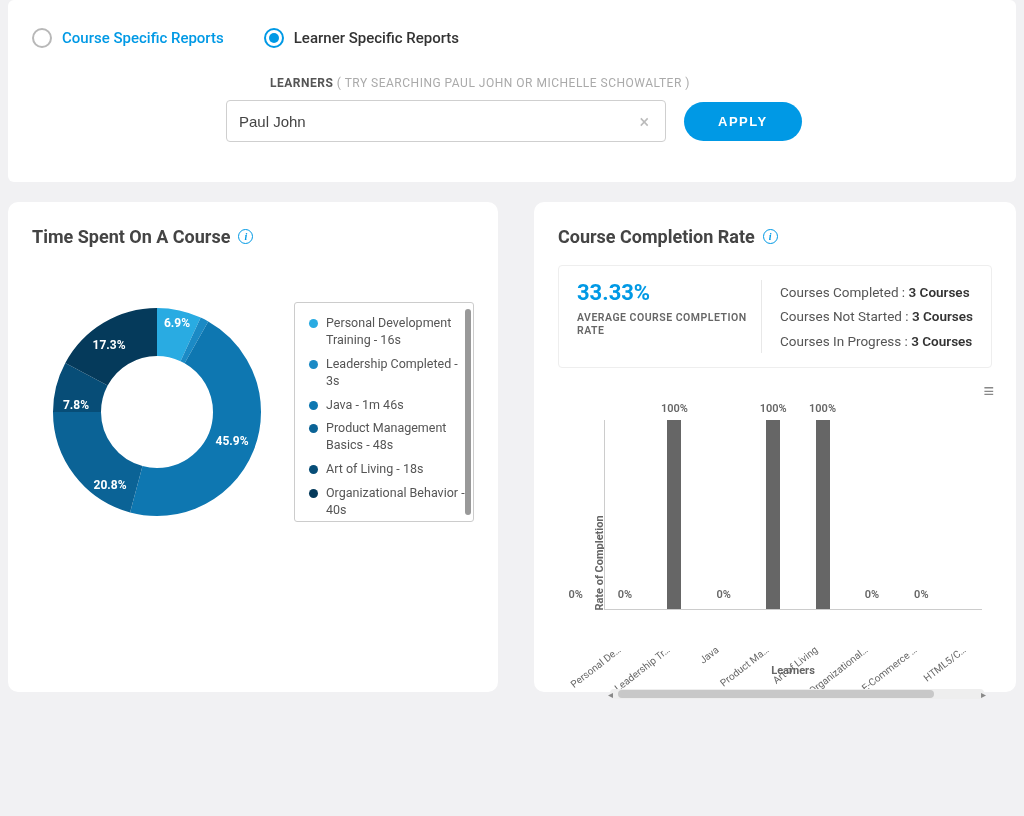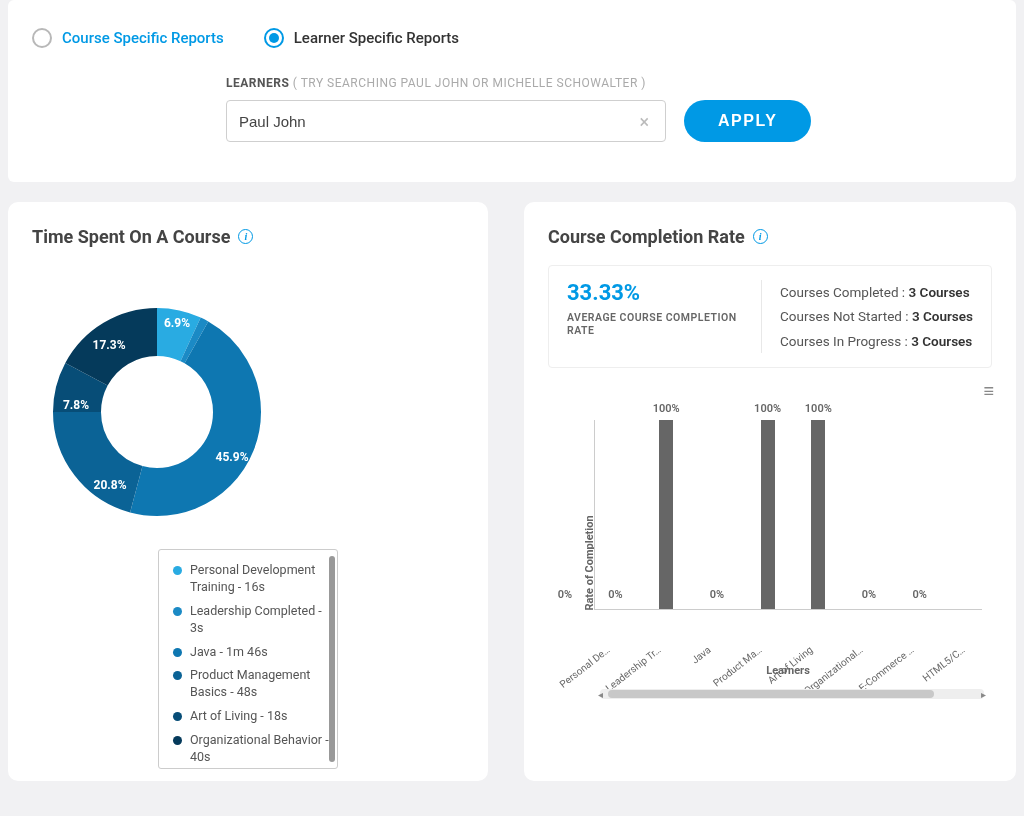--- a/index.html
+++ b/index.html
@@ -19,45 +19,45 @@
   .radio-row { display: flex; gap: 40px; padding: 28px 0 0 24px; align-items: center; }
   .radio-item { display: flex; align-items: center; gap: 10px; cursor: pointer; }
   .radio-outer { width: 20px; height: 20px; border-radius: 50%; border: 2px solid #b8b8b8; display: flex; align-items: center; justify-content: center; }
   .radio-outer.sel { border-color: #0099e5; }
   .radio-inner { width: 10px; height: 10px; border-radius: 50%; background: #0099e5; }
   .radio-label { font-size: 15px; font-weight: 500; color: #333; }
   .radio-label.link { color: #0099e5; }
   
   
   .search-area { padding: 28px 0 0 218px; }
-  .search-label-row { font-size: 12px; color: #aaa; letter-spacing: .5px; margin-bottom: 10px; }
+  .search-label-row { font-size: 12px; color: #aaa; letter-spacing: .5px; margin-bottom: 10px; margin-left: 44px; }
   .search-label-row .bold { font-weight: 700; color: #555; }
   .search-controls { display: flex; gap: 18px; align-items: center; }
   .search-box { display: flex; align-items: center; border: 1px solid #cfcfcf; border-radius: 4px; width: 440px; height: 42px; padding: 0 12px; background:#fff; }
   .search-box input { border: none; outline: none; flex: 1; font-size: 15px; color: #444; background: transparent; }
   .clear-x { color: #bbb; font-size: 18px; cursor: pointer; padding: 0 4px; }
-  .apply-btn { background: #0099e5; color: #fff; border: none; border-radius: 999px; padding: 12px 34px; font-size: 16px; font-weight: 700; letter-spacing: 1.5px; cursor: pointer; }
+  .apply-btn { background: #0099e5; color: #fff; border: none; border-radius: 999px; padding: 12px 34px; font-size: 13px; font-weight: 700; letter-spacing: 1.5px; cursor: pointer; }
   
   
   .dash-row { display: flex; gap: 36px; padding: 20px 8px 0 8px; }
   .dash-card { background: #fff; border-radius: 10px; flex: 1; padding: 24px 24px 12px 24px; position: relative; }
   .dash-card.left { flex: 0 0 480px; }
   .card-title { font-size: 18px; font-weight: 700; color: #444; display: flex; align-items: center; gap: 8px; }
   .info-icon { width: 15px; height: 15px; border-radius: 50%; border: 1.5px solid #0099e5; color: #0099e5; font-size: 10px; font-weight: 700; display: inline-flex; align-items: center; justify-content: center; font-style: italic; font-family: serif; }
   
   
   .stat-box { border: 1px solid #eee; border-radius: 4px; margin-top: 18px; padding: 14px 18px; display: flex; }
   .stat-left { flex: 1; }
   .stat-left .big { font-size: 22px; font-weight: 700; color: #0099e5; }
   .stat-left .sub { font-size: 10.5px; font-weight: 600; letter-spacing: .5px; color: #666; margin-top: 6px; }
   .stat-right { border-left: 1px solid #e8e8e8; padding-left: 18px; font-size: 13.5px; color: #555; line-height: 1.8; }
   .stat-right b { font-weight: 600; color:#333; }
   
   
-  .chart-row { display: flex; gap: 12px; margin-top: 40px; flex-direction: column; }
+  .chart-row { display: flex; gap: 12px; margin-top: 40px; }
   .donut-wrap { position: relative; width: 250px; height: 250px; flex-shrink:0; }
   .donut-wrap svg { transform: rotate(-90deg); }
   .seg-label { position: absolute; font-size: 12px; font-weight: 700; color: #fff; transform: translate(-50%, -50%); }
   
   .legend-box { border: 1px solid #ccc; border-radius: 3px; padding: 12px 8px 12px 14px; font-size: 12.5px; color: #555; width: 180px; height: 220px; overflow: hidden; position: relative; align-self: center; }
   .legend-box::-webkit-scrollbar { width: 6px; }
   .leg-item { display: flex; align-items: flex-start; gap: 8px; margin-bottom: 7px; line-height: 1.35; }
   .leg-dot { width: 9px; height: 9px; border-radius: 50%; flex-shrink: 0; margin-top: 4px; }
   .legscroll { position:absolute; top:6px; right:2px; bottom:6px; width:6px; background:#999; border-radius:3px; }
   
@@ -122,21 +122,21 @@
         <svg width="250" height="250" viewBox="0 0 250 250">
 
           <circle cx="125" cy="125" r="80" fill="none" stroke="#29abe2" stroke-width="48" stroke-dasharray="34.68 502.65" stroke-dashoffset="0"></circle>
           <circle cx="125" cy="125" r="80" fill="none" stroke="#1b8ac5" stroke-width="48" stroke-dasharray="6.53 502.65" stroke-dashoffset="-34.68"></circle>
           <circle cx="125" cy="125" r="80" fill="none" stroke="#0e77b1" stroke-width="48" stroke-dasharray="230.72 502.65" stroke-dashoffset="-41.21"></circle>
           <circle cx="125" cy="125" r="80" fill="none" stroke="#0b6396" stroke-width="48" stroke-dasharray="104.55 502.65" stroke-dashoffset="-271.93"></circle>
           <circle cx="125" cy="125" r="80" fill="none" stroke="#074d77" stroke-width="48" stroke-dasharray="39.21 502.65" stroke-dashoffset="-376.48"></circle>
           <circle cx="125" cy="125" r="80" fill="none" stroke="#053a5b" stroke-width="48" stroke-dasharray="86.96 502.65" stroke-dashoffset="-415.69"></circle>
         </svg>
         <span class="seg-label" style="left:145px; top:36px;">6.9%</span>
-        <span class="seg-label" style="left:200px; top:170px;">45.9%</span>
+        <span class="seg-label" style="left:200px; top:154px;">45.9%</span>
         <span class="seg-label" style="left:78px; top:198px;">20.8%</span>
         <span class="seg-label" style="left:44px; top:118px;">7.8%</span>
         <span class="seg-label" style="left:77px; top:58px;">17.3%</span>
       </div>
       <div class="legend-box">
         <div class="leg-item">
             <span class="leg-dot" style="background:#29abe2"></span>
             <span>Personal Development Training - 16s</span>
           </div>
         <div class="leg-item">

